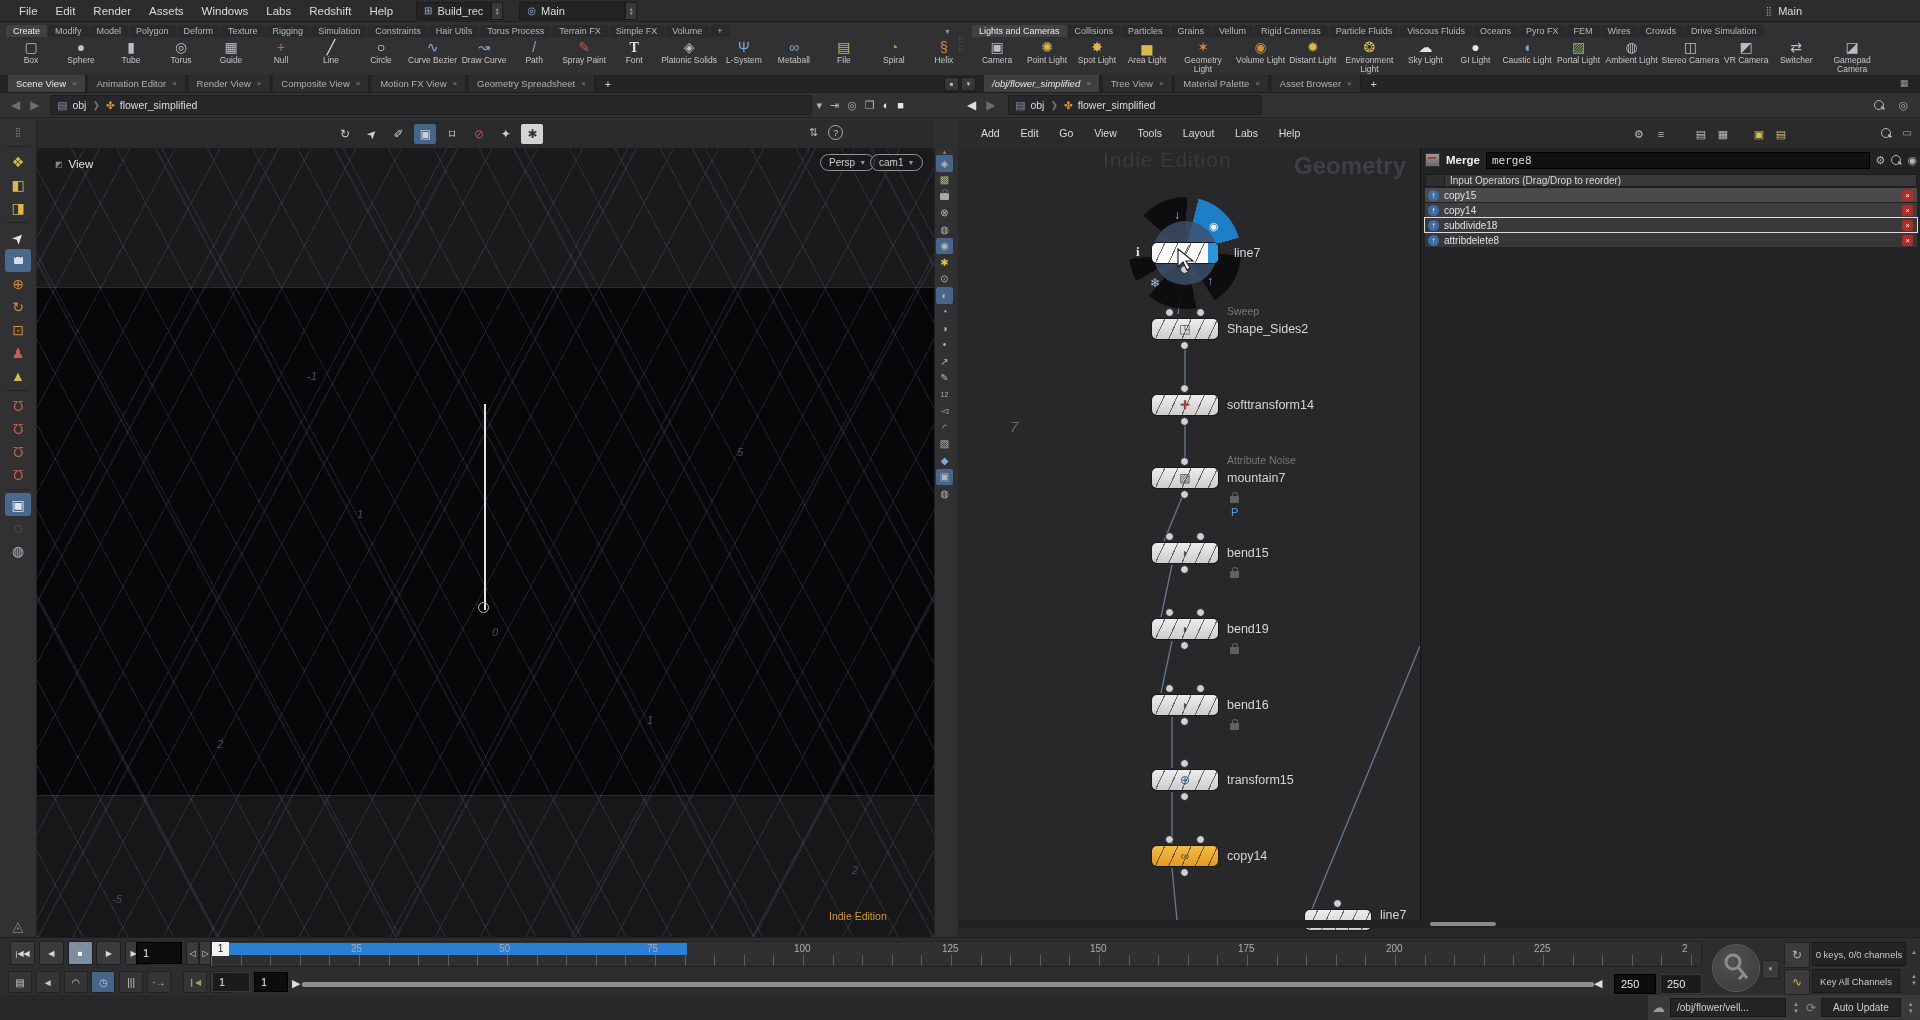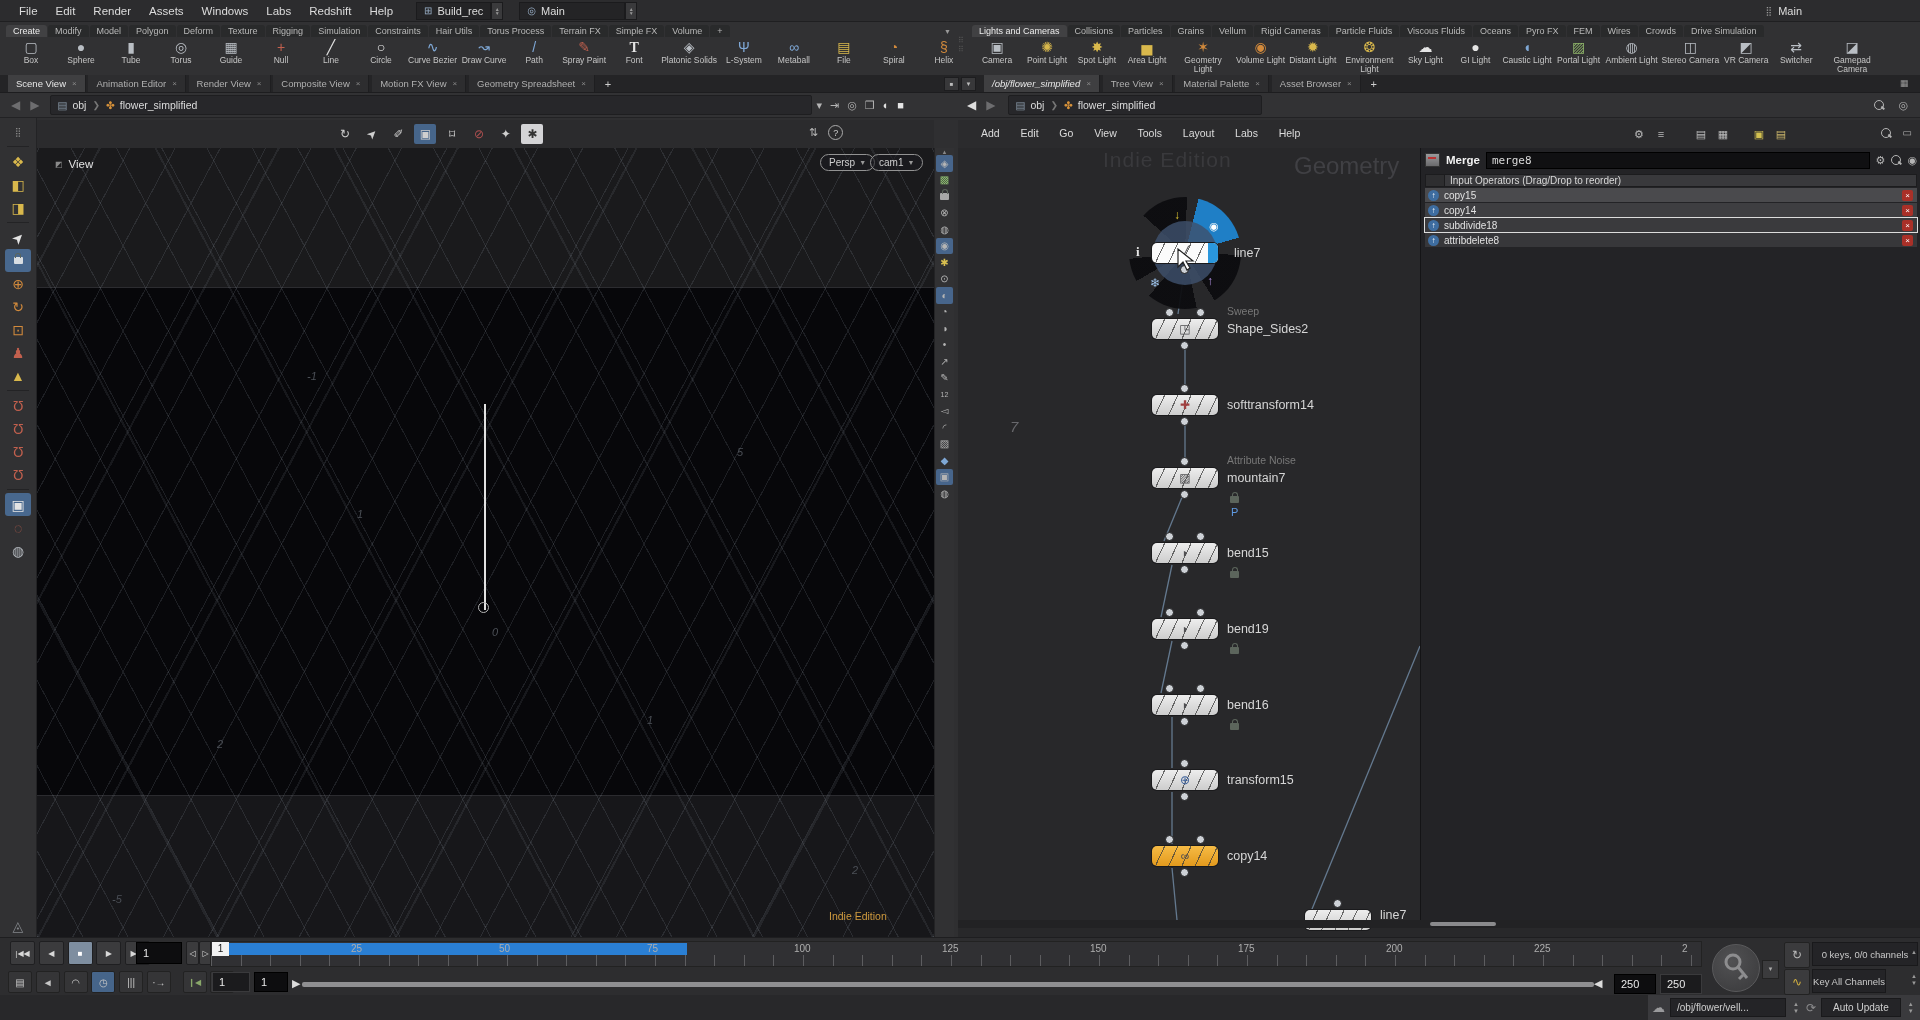--- a/index.html
+++ b/index.html
@@ -67,21 +67,21 @@
   #rightstrip{left:934px;top:148px;width:20px;height:789px;background:#313133;border-left:1px solid #232325;display:flex;flex-direction:column;align-items:center;padding-top:1px;box-sizing:border-box}
   .rs{width:17px;height:16.5px;display:flex;align-items:center;justify-content:center;font-size:10px;color:#b4b4b4;border-radius:2px;flex:0 0 auto}
   .rs.on{background:#47658b}
   .rs.grn{color:#8fbf72}.rs.yel{color:#d9c050}.rs.blu{color:#7fa8d6}
   
   #netmenu{left:958px;top:120px;width:962px;height:28px;background:#2b2b2d;border-bottom:1px solid #1f1f21}
   .nm{display:inline-block;padding:7px 9px 0;font-size:10.5px;color:#dcdcdc}
   .nmicon{display:inline-flex;width:18px;height:18px;align-items:center;justify-content:center;font-size:11px;color:#b9b9b9}
   #netpane{left:958px;top:148px;width:962px;height:789px;background:#28282a;overflow:hidden}
   .netwm1{left:145px;top:0px;font-size:21px;color:#39393c;letter-spacing:1px}
-  .netwm2{left:336px;top:4px;font-size:24px;font-weight:normal;color:#404044}
+  .netwm2{left:336px;top:4px;font-size:24px;font-weight:bold;color:#404044}
   .netbadge{left:52px;top:270px;font-size:15px;font-style:italic;color:#68686c}
   .node{position:absolute;width:66px;height:20px;border-radius:5px;background:linear-gradient(#ededed,#cdcdcd);box-shadow:0 0 0 1px #1a1a1c}
   .node::before{content:"";position:absolute;inset:0;border-radius:5px;background:repeating-linear-gradient(115deg,transparent 0 11px,rgba(60,60,60,.75) 11px 12px)}
   .node.sel{background:#fbfbfb}
   .node.sel::after{content:"";position:absolute;right:0;top:0;width:10px;height:20px;background:#2a97dd;border-radius:0 5px 5px 0}
   .node.orange{background:linear-gradient(#f6bb45,#e39a1d)}
   .nicon{position:relative;display:block;text-align:center;line-height:20px;font-size:12px;color:#4f4f52;z-index:2}
   .ndot{position:absolute;width:7px;height:7px;border-radius:50%;background:#cdd1d6;border:1px solid #1e1e20}
   .in1{left:28px;top:-11px}.inL{left:13px;top:-11px}.inR{left:44px;top:-11px}.out1{left:28px;bottom:-11px}
   .nname{position:absolute;left:75px;top:3px;font-size:12.5px;color:#d6d6d6;white-space:nowrap;z-index:2}
@@ -793,24 +793,24 @@
     <div class="dfield efield" style="left:1660px;top:36px;width:42px;height:20px">250</div>
     <div class="abs" id="keybtn">
       <svg width="44" height="44" style="margin:1px">
         <circle cx="19" cy="16" r="7" fill="none" stroke="#8d8d8f" stroke-width="3"></circle>
         <line x1="24" y1="21" x2="33" y2="32" stroke="#8d8d8f" stroke-width="3"></line>
         <line x1="29" y1="29" x2="25" y2="33" stroke="#8d8d8f" stroke-width="3"></line>
       </svg>
     </div>
     <div class="abs" id="keydrop">▼</div>
     <div class="sideicon" style="left:1784px;top:4px;color:#b8b8b8">↻</div>
-    <div class="wide-btn" style="left:1812px;top:4px;width:106px">0 keys, 0/0 channels</div>
+    <div class="wide-btn" style="left:1812px;top:4px;width:94px">0 keys, 0/0 channels</div>
     <span class="updn" style="left:1908px;top:11px">▲</span>
     <div class="sideicon" style="left:1784px;top:31px;color:#d2b040">∿</div>
-    <div class="wide-btn" style="left:1812px;top:31px;width:74px">Key All Channels</div>
+    <div class="wide-btn" style="left:1812px;top:31px;width:88px">Key All Channels</div>
     <span class="updn" style="left:1908px;top:35px">▲<br>▼</span>
   </div>
 
   <div class="abs" id="statusbar">
     <div class="abs" id="sbright">
       <span style="font-size:13px;color:#9a9a9c">☁</span>
       <div class="sfield" style="width:118px">/obj/flower/vell...</div>
       <span class="updn" style="position:static">▲<br>▼</span>
       <span style="font-size:12px;color:#88888a">⟳</span>
       <div class="sfield" style="width:76px;justify-content:center">Auto Update</div>

